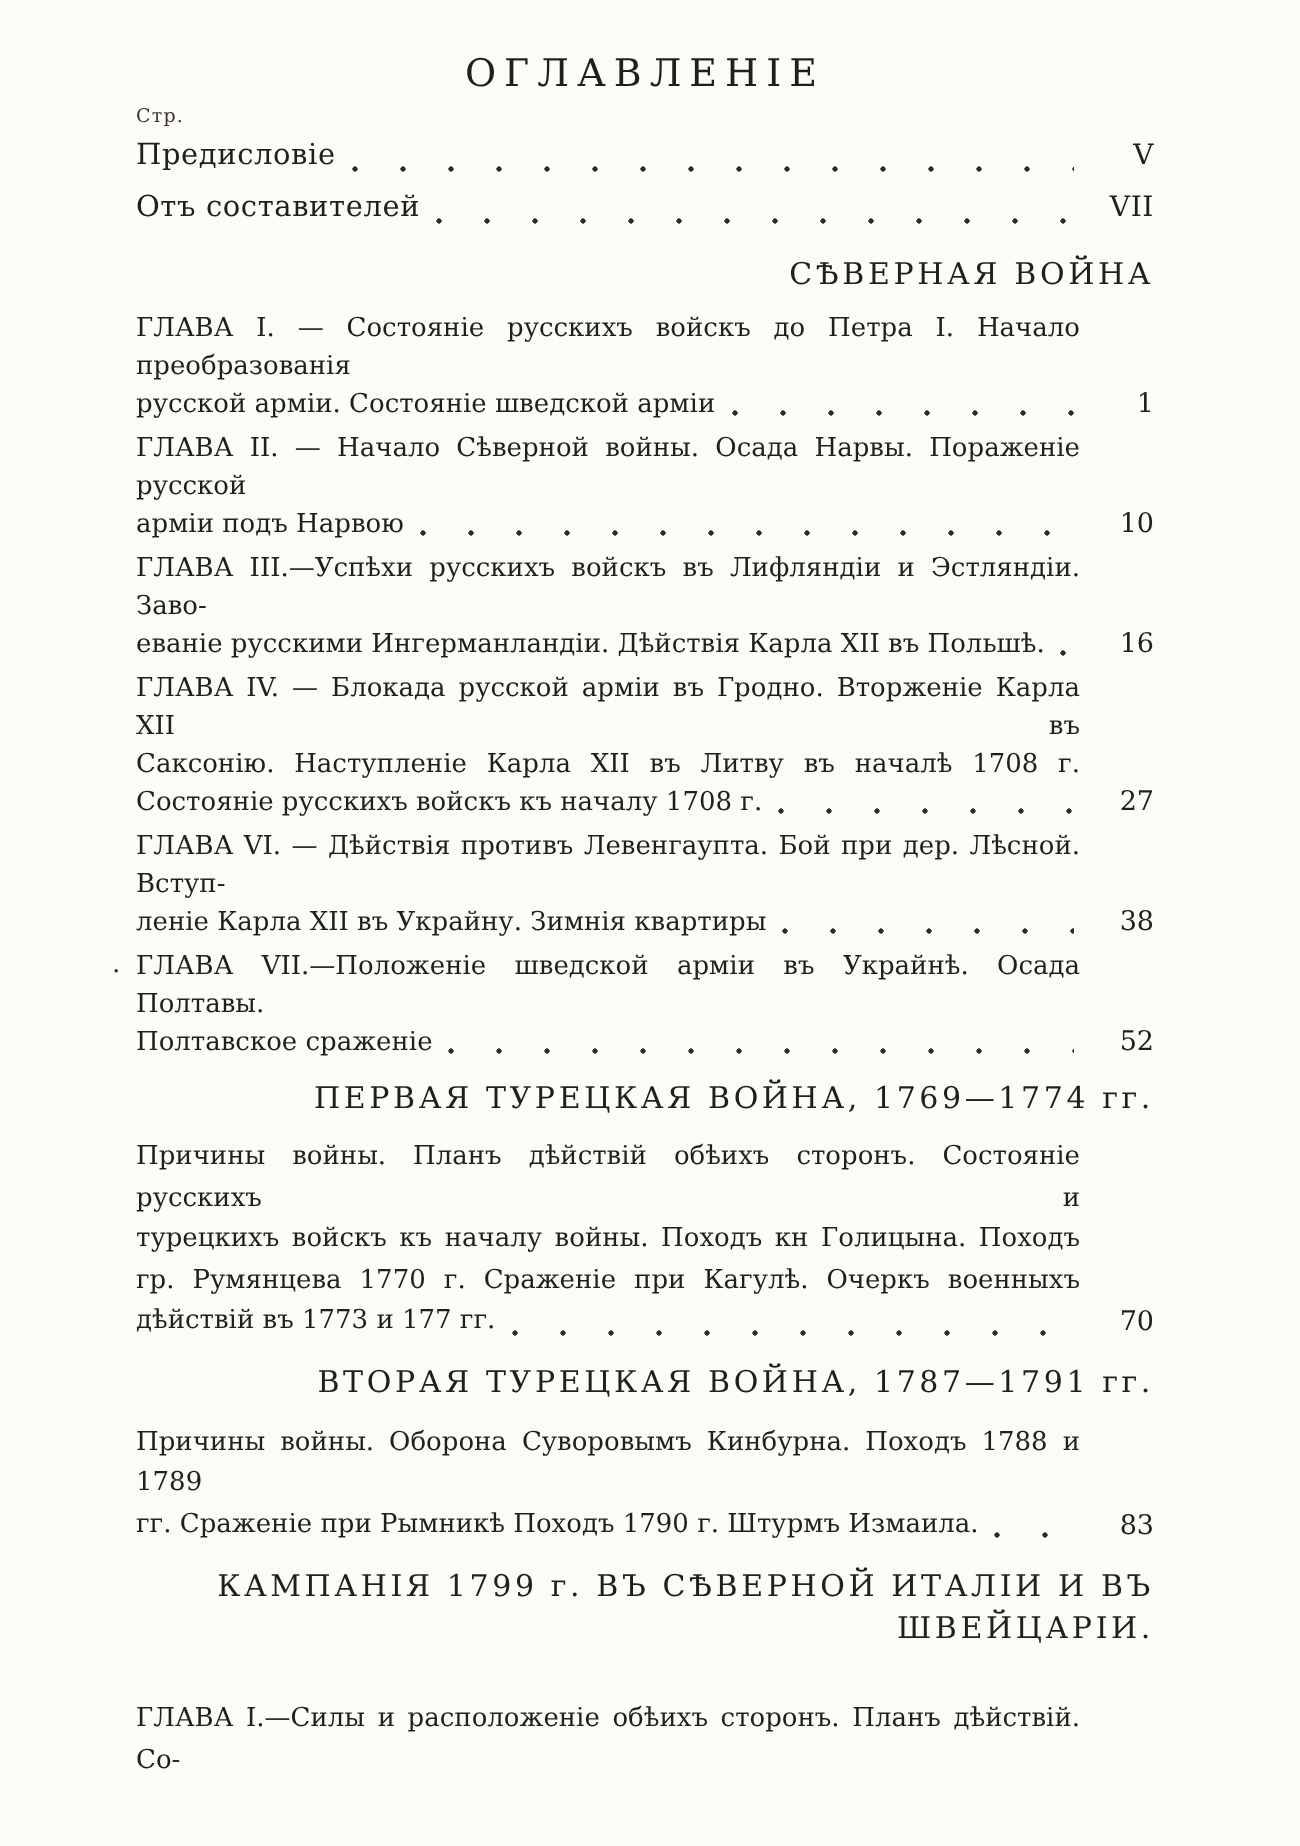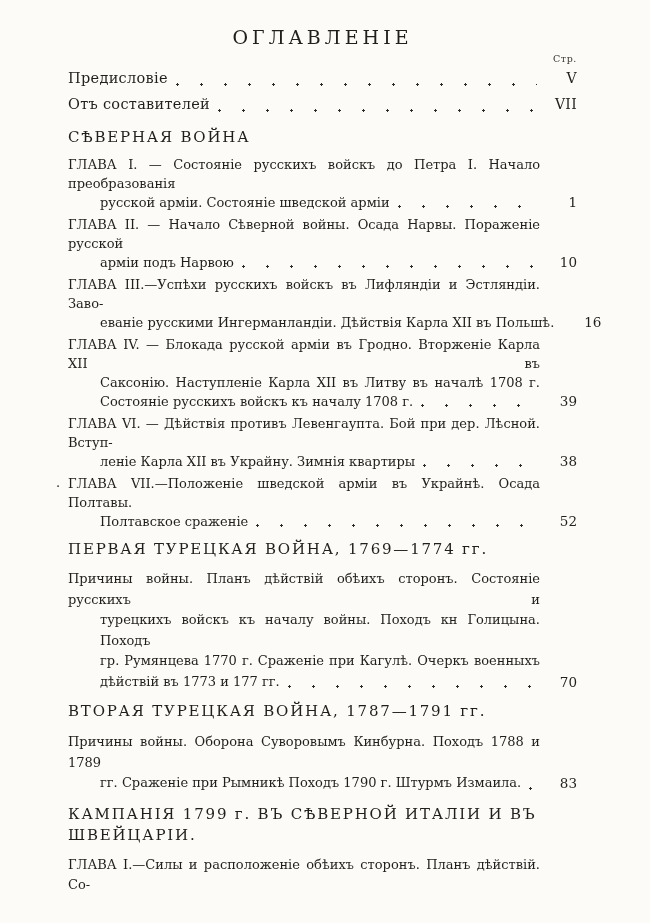--- a/index.html
+++ b/index.html
@@ -1,39 +1,39 @@
 <!DOCTYPE html>
 <html><head>
 <meta charset="utf-8">
 <style>
   html,body{margin:0;padding:0}
   body{width:650px;height:923px;background:#fcfbf8;overflow:hidden}
   .page{box-sizing:border-box;width:650px;height:923px;padding:26px 73px 16px 68px;
         font-family:"DejaVu Serif","Liberation Serif",serif;color:#211f1b;
         -webkit-font-smoothing:antialiased}
   .title{text-align:center;font-size:19px;letter-spacing:4px;line-height:22px;font-weight:normal;margin:0}
-  .pcol{text-align:right;font-size:9.5px;letter-spacing:.6px;margin-top:5px;line-height:11px;color:#39352e}
+  .pcol{font-size:9.5px;letter-spacing:.6px;margin-top:5px;line-height:11px;color:#39352e}
   #front-matter{margin-top:3px}
   .toc-entry{position:relative;margin-bottom:3px}
   .toc-line{font-size:13px;line-height:19px;position:relative}
   .fm-entry .toc-line{line-height:23px;font-size:14.5px;letter-spacing:.3px}
   .fm-entry .pg{font-size:14px}
   .jline{text-align:justify;text-align-last:justify;text-justify:inter-word;margin-right:37px}
-  .cont{margin-left:32px}
+  .cont{}
   .last{display:flex;align-items:flex-start}
   .line-text{flex:0 0 auto;white-space:nowrap}
   .leader{flex:1 1 auto;align-self:stretch;margin:0 8px 0 7px;
           background-image:radial-gradient(circle 1.3px at 2.5px calc(100% - 5.5px),#2e2b26 97%,transparent);
           background-size:24px 100%;background-repeat:repeat-x}
   .pg{flex:0 0 32px;text-align:right;font-size:13.5px}
-  .sec-heading{text-align:left;font-size:15px;letter-spacing:1.8px;line-height:18px}
+  .sec-heading{text-align:right;font-size:15px;letter-spacing:1.8px;line-height:18px}
   .sec0 .sec-heading{margin:12px 0 9px}
   .sec1 .sec-heading{margin:9px 0 11px}
   .sec2 .sec-heading{margin:10px 0 12px}
-  .sec3 .sec-heading{margin:10px 0 9px;line-height:21px}
+  .sec3 .sec-heading{margin:10px 0 25px;line-height:21px}
   .sec1 .toc-line,.sec2 .toc-line,.sec3 .toc-line{line-height:20.5px}
   .margin-mark{position:absolute;left:-12px;top:1px;font-size:13px;color:#2e2b26}
 </style>
 </head>
 <body>
 
 <main class="page">
   <h1 class="title">ОГЛАВЛЕНІЕ</h1>
   <div class="pcol">Стр.</div>
   <section id="front-matter">
@@ -80,21 +80,21 @@
             <span class="leader"></span>
             <span class="pg">16</span>
           </div>
         </div>
         <div class="toc-entry">
           <div class="toc-line first jline">ГЛАВА IV. — Блокада русской арміи въ Гродно. Вторженіе Карла XII въ</div>
           <div class="toc-line cont jline">Саксонію. Наступленіе Карла XII въ Литву въ началѣ 1708 г.</div>
           <div class="toc-line cont last">
             <span class="line-text">Состояніе русскихъ войскъ къ началу 1708 г.</span>
             <span class="leader"></span>
-            <span class="pg">39</span>
+            <span class="pg">27</span>
           </div>
         </div>
         <div class="toc-entry">
           <div class="toc-line first jline">ГЛАВА VI. — Дѣйствія противъ Левенгаупта. Бой при дер. Лѣсной. Вступ-</div>
           <div class="toc-line cont last">
             <span class="line-text">леніе Карла XII въ Украйну. Зимнія квартиры</span>
             <span class="leader"></span>
             <span class="pg">38</span>
           </div>
         </div>

